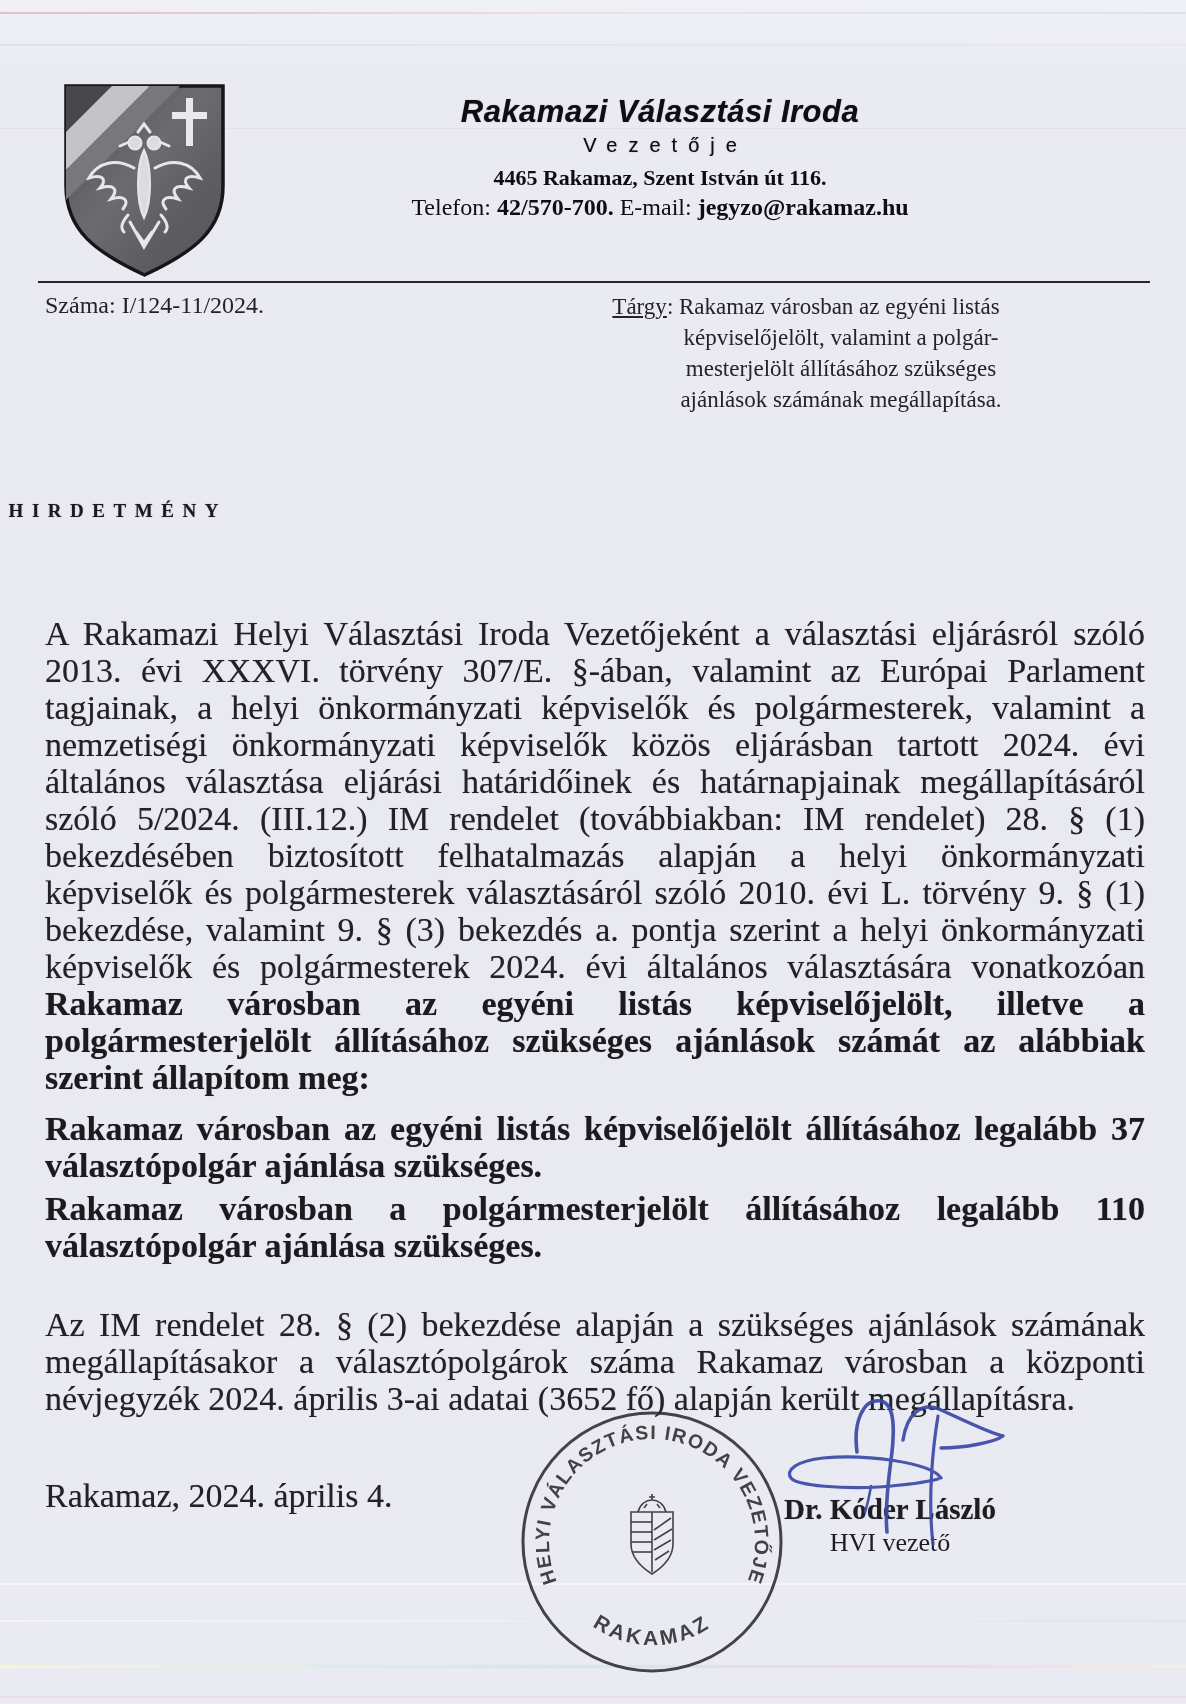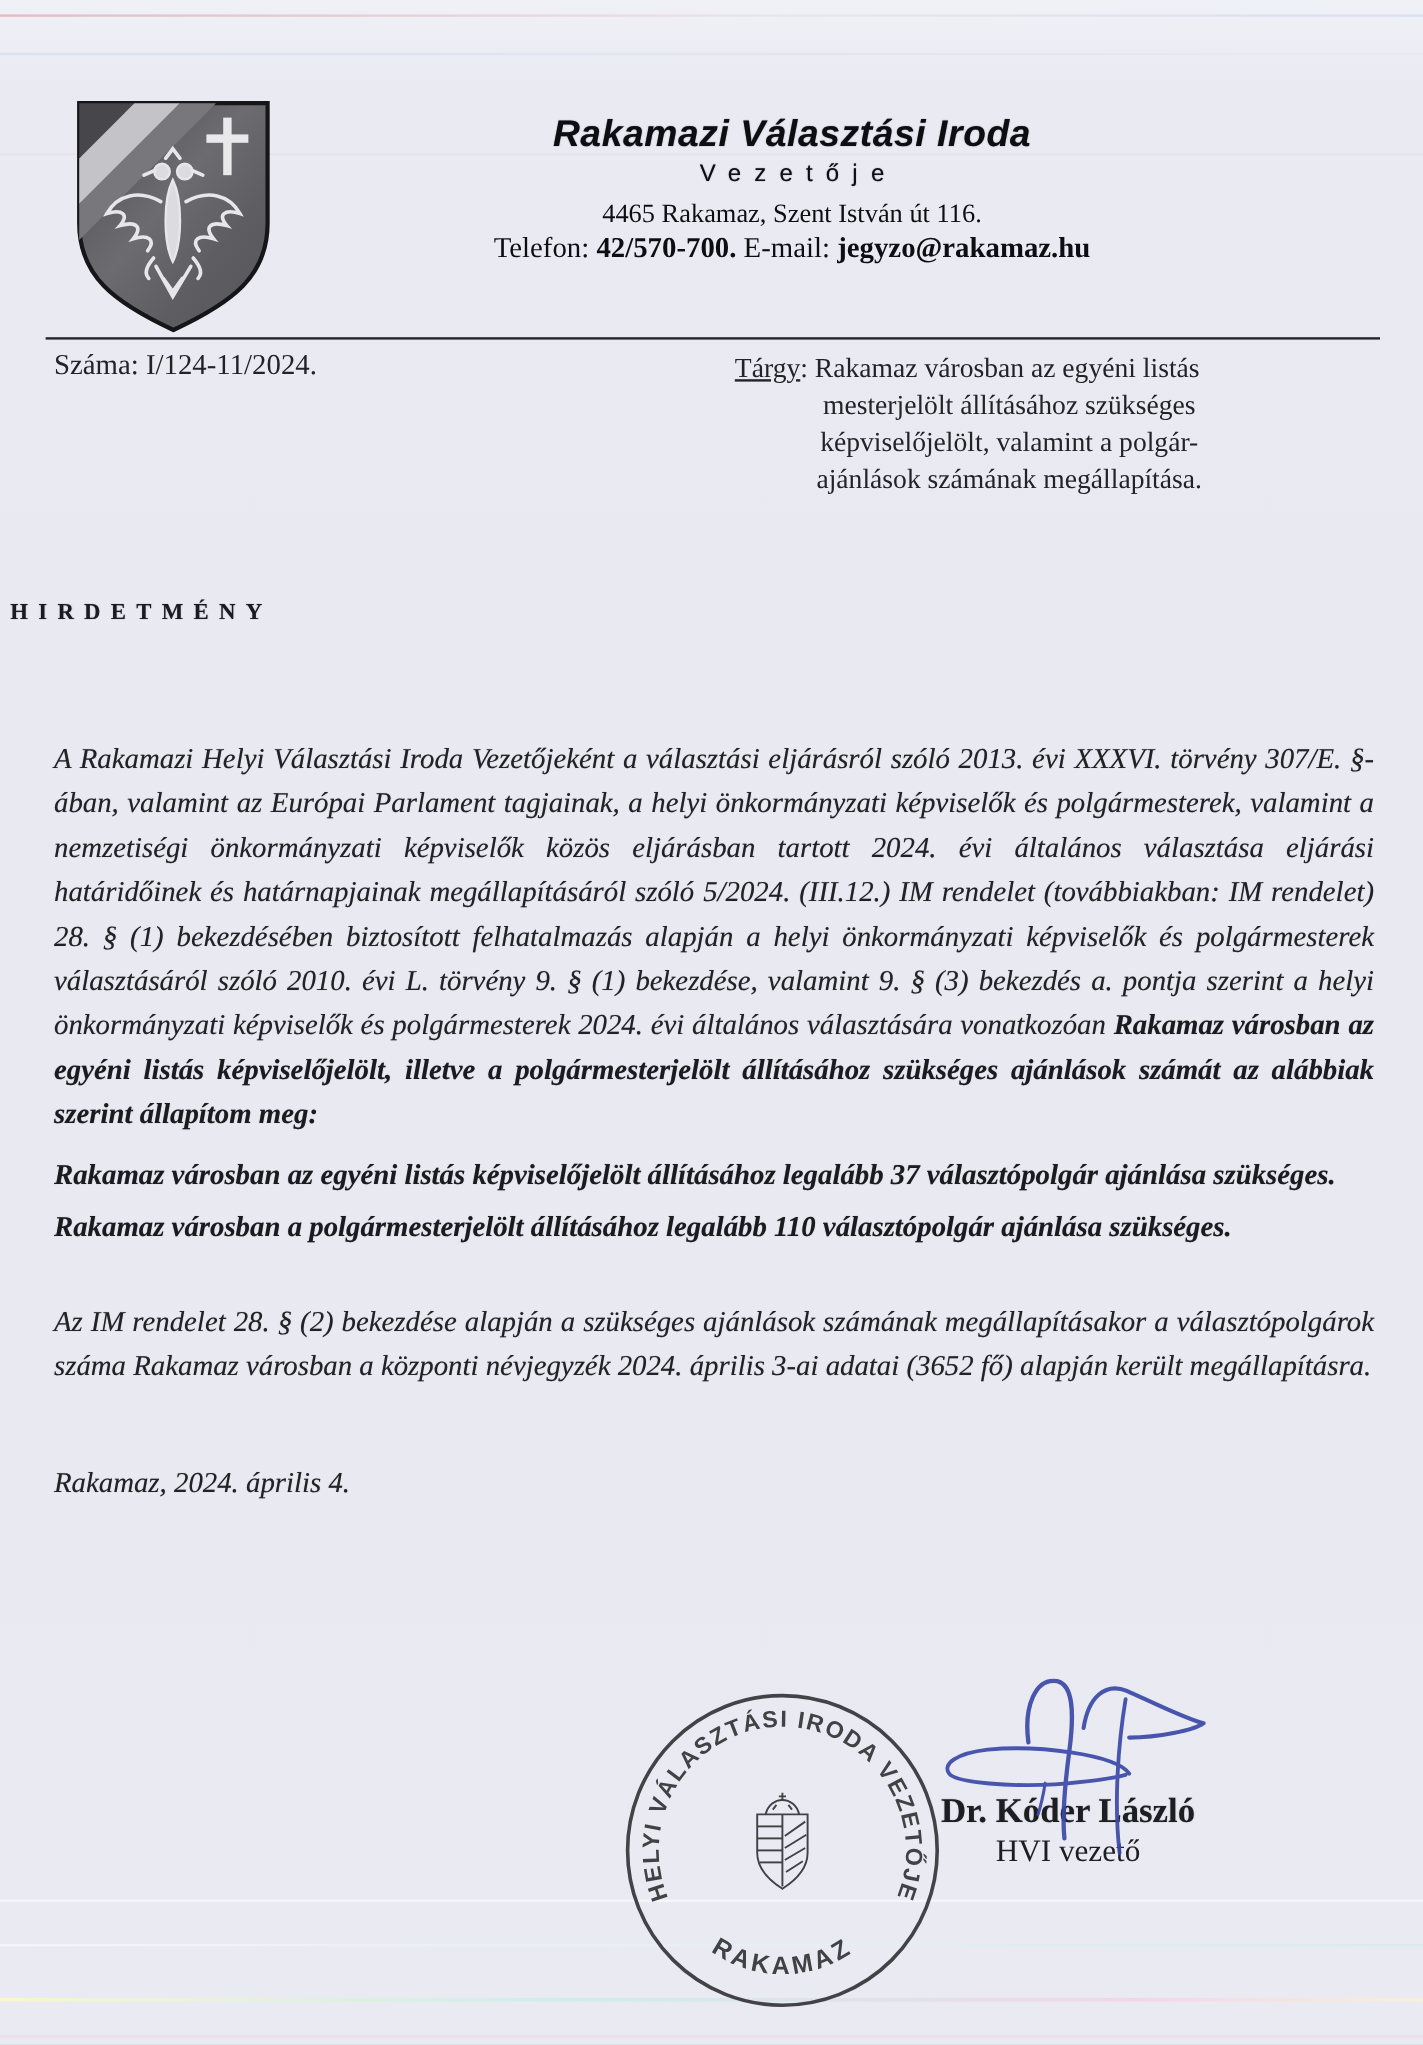--- a/index.html
+++ b/index.html
@@ -19,39 +19,39 @@
   .s7 { top:1696px; height:2px; background:rgba(240,200,212,.35); }
 
   .crest { position:absolute; left:62px; top:82px; width:165px; height:198px; }
 
   .letterhead { position:absolute; left:280px; top:70px; width:760px; text-align:center;
     color:#0e0e12; font-family:"Liberation Sans", sans-serif; }
   .org-name { font-size:31px; font-weight:bold; font-style:italic; letter-spacing:.5px;
     text-shadow:0 0 1px rgba(10,10,14,.5);margin-top:24px; }
   .org-role { font-size:20px; font-weight:normal; letter-spacing:11px; text-indent:11px; margin-top:4px;
     text-shadow:0 0 1px rgba(10,10,14,.5); }
-  .address { font-family:"Liberation Serif", serif; font-size:22px; font-weight:normal; margin-top:8px; }
+  .address { font-family:"Liberation Serif", serif; font-size:22px; font-weight:bold; margin-top:8px; }
   .contact { font-family:"Liberation Serif", serif; font-size:24px; margin-top:3px; }
   .contact .b { font-weight:bold; }
 
   .rule { position:absolute; left:38px; top:281px; width:1112px; height:2px; background:#26262b; }
 
   .refno { position:absolute; left:45px; top:292px; font-size:24px; }
 
   .subject { position:absolute; left:556px; top:291px; width:500px; font-size:23px; line-height:31px;text-align:center; }
   .subject .cont { padding-left:70px; }
   .u { text-decoration:underline; }
 
   .doc-title { position:absolute; left:0; top:500px; width:100%; text-align:left;
     font-size:19px; font-weight:bold; letter-spacing:.45em; text-indent:.45em; color:#1b1b1f;
     text-shadow:0 0 1px rgba(20,20,25,.45); }
 
   .content { position:absolute; left:45px; top:615px; width:1100px;
-    font-size:24px; line-height:37px; text-align:justify; color:#222226;
-    text-shadow:0 0 .7px rgba(30,30,36,.45);font-style:italic; }
+    font-size:34px; line-height:37px; text-align:justify; color:#222226;
+    text-shadow:0 0 .7px rgba(30,30,36,.45); }
   .content p { margin:0; }
   .p1 { margin-bottom:14px !important; }
   .p2 { margin-bottom:6px  !important; font-weight:bold; color:#1b1b1f; }
   .p3 { margin-bottom:42px !important; font-weight:bold; color:#1b1b1f; }
   .p4 { margin-bottom:60px !important; }
   .content b { color:#1b1b1f; }
 
   .stamp { position:absolute; left:512px; top:1402px; width:280px; height:280px; opacity:.88; z-index:3; }
   .signer { position:absolute; left:740px; top:1492px; width:300px; text-align:center; z-index:4; color:#1d1d22; }
   .signer-name { font-size:29px; font-weight:bold; line-height:34px; text-shadow:0 0 1px rgba(20,20,25,.4); }
@@ -107,22 +107,22 @@
     <div class="address">4465 Rakamaz, Szent István út 116.</div>
     <div class="contact"><span>Telefon: </span><span class="b">42/570-700.</span><span> E-mail: </span><span class="b">jegyzo@rakamaz.hu</span></div>
   </div>
 
   <div class="rule"></div>
 
   <div class="refno">Száma: I/124-11/2024.</div>
 
   <div class="subject">
     <div><span class="u">Tárgy</span><span>: </span><span>Rakamaz városban az egyéni listás</span></div>
+    <div class="cont">képviselőjelölt, valamint a polgár-</div>
     <div class="cont">mesterjelölt állításához szükséges</div>
-    <div class="cont">képviselőjelölt, valamint a polgár-</div>
     <div class="cont">ajánlások számának megállapítása.</div>
   </div>
 
   <div class="doc-title">HIRDETMÉNY</div>
 
   <div class="content">
     <p class="p1"><span>A Rakamazi Helyi Választási Iroda Vezetőjeként a választási eljárásról szóló 2013. évi XXXVI. törvény 307/E. §-ában, valamint az Európai Parlament tagjainak, a helyi önkormányzati képviselők és polgármesterek, valamint a nemzetiségi önkormányzati képviselők közös eljárásban tartott 2024. évi általános választása eljárási határidőinek és határnapjainak megállapításáról szóló 5/2024. (III.12.) IM rendelet (továbbiakban: IM rendelet) 28. § (1) bekezdésében biztosított felhatalmazás alapján a helyi önkormányzati képviselők és polgármesterek választásáról szóló 2010. évi L. törvény 9. § (1) bekezdése, valamint 9. § (3) bekezdés a. pontja szerint a helyi önkormányzati képviselők és polgármesterek 2024. évi általános választására vonatkozóan </span><b>Rakamaz városban az egyéni listás képviselőjelölt, illetve a polgármesterjelölt állításához szükséges ajánlások számát az alábbiak szerint állapítom meg:</b></p>
     <p class="p2">Rakamaz városban az egyéni listás képviselőjelölt állításához legalább 37 választópolgár ajánlása szükséges.</p>
     <p class="p3">Rakamaz városban a polgármesterjelölt állításához legalább 110 választópolgár ajánlása szükséges.</p>
     <p class="p4">Az IM rendelet 28. § (2) bekezdése alapján a szükséges ajánlások számának megállapításakor a választópolgárok száma Rakamaz városban a központi névjegyzék 2024. április 3-ai adatai (3652 fő) alapján került megállapításra.</p>

